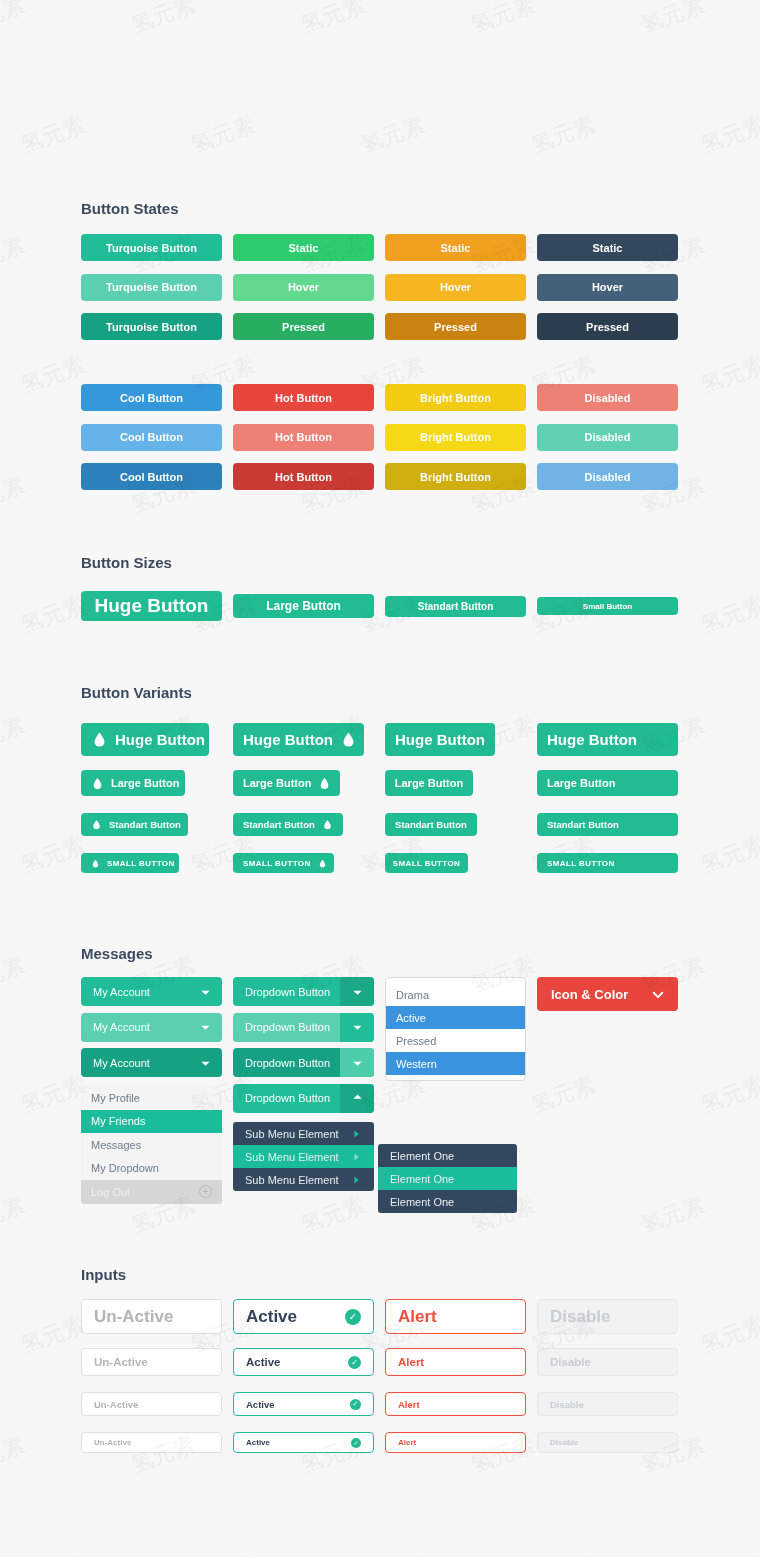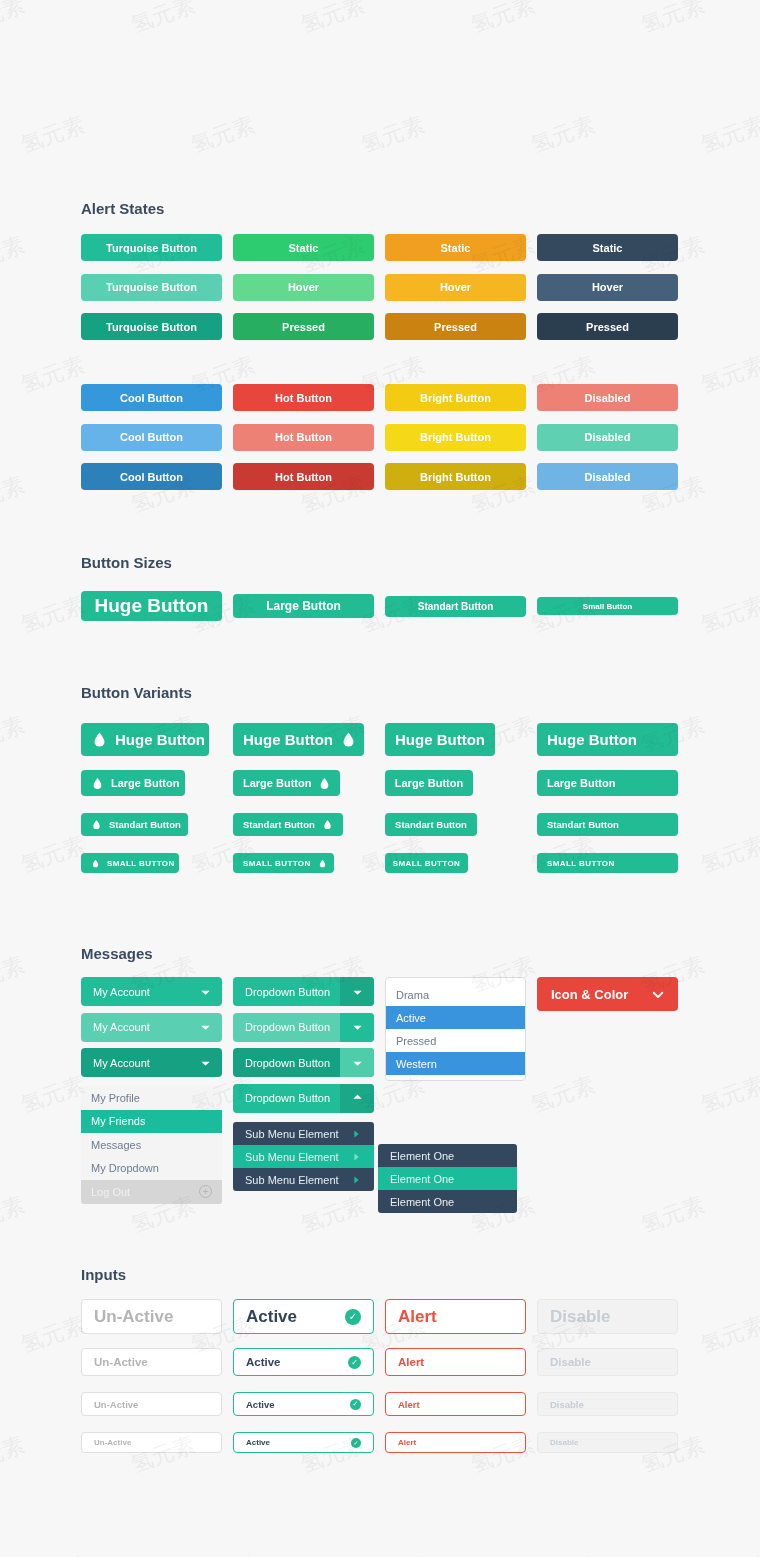--- a/index.html
+++ b/index.html
@@ -83,21 +83,21 @@
 
   .plusicon { width: 13px; height: 13px; border-radius: 50%; border: 1px solid #b6b6b6;
               color: #b6b6b6; font-size: 10px; line-height: 11px; text-align: center; }
 </style>
 </head>
 <body>
 
 <div class="page">
 
 
-  <h2 class="section" style="top:200px">Alert States</h2>
+  <h2 class="section" style="top:200px">Button States</h2>
   <h2 class="section" style="top:554px">Button Sizes</h2>
   <h2 class="section" style="top:684px">Button Variants</h2>
   <h2 class="section" style="top:945px">Messages</h2>
   <h2 class="section" style="top:1266px">Inputs</h2>
 
   <div id="states-a">
       <button class="btn w141" style="left:81px;top:234px;height:27px;background:#20bd98;">Turquoise Button</button>
       <button class="btn w141" style="left:233px;top:234px;height:27px;background:#2ecc71;">Static</button>
       <button class="btn w141" style="left:385px;top:234px;height:27px;background:#f0a01e;">Static</button>
       <button class="btn w141" style="left:537px;top:234px;height:27px;background:#34495e;">Static</button>

